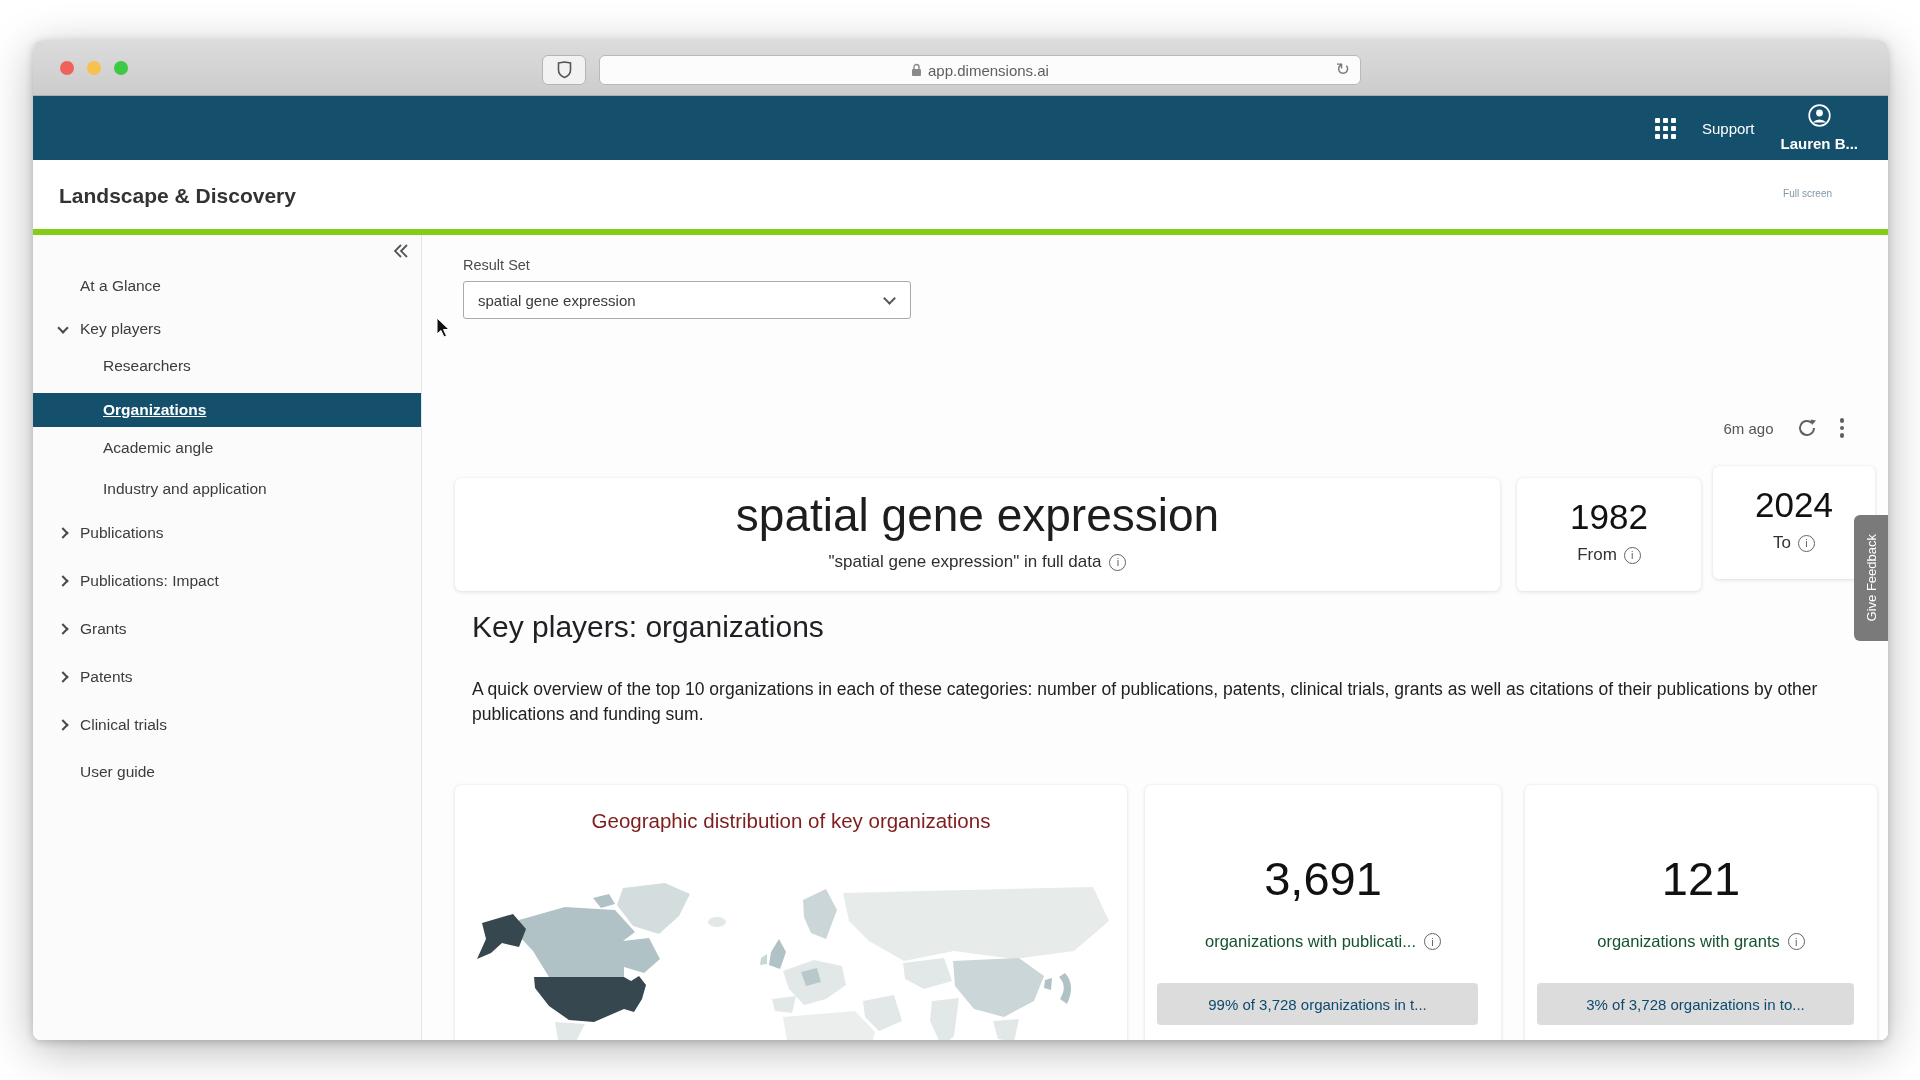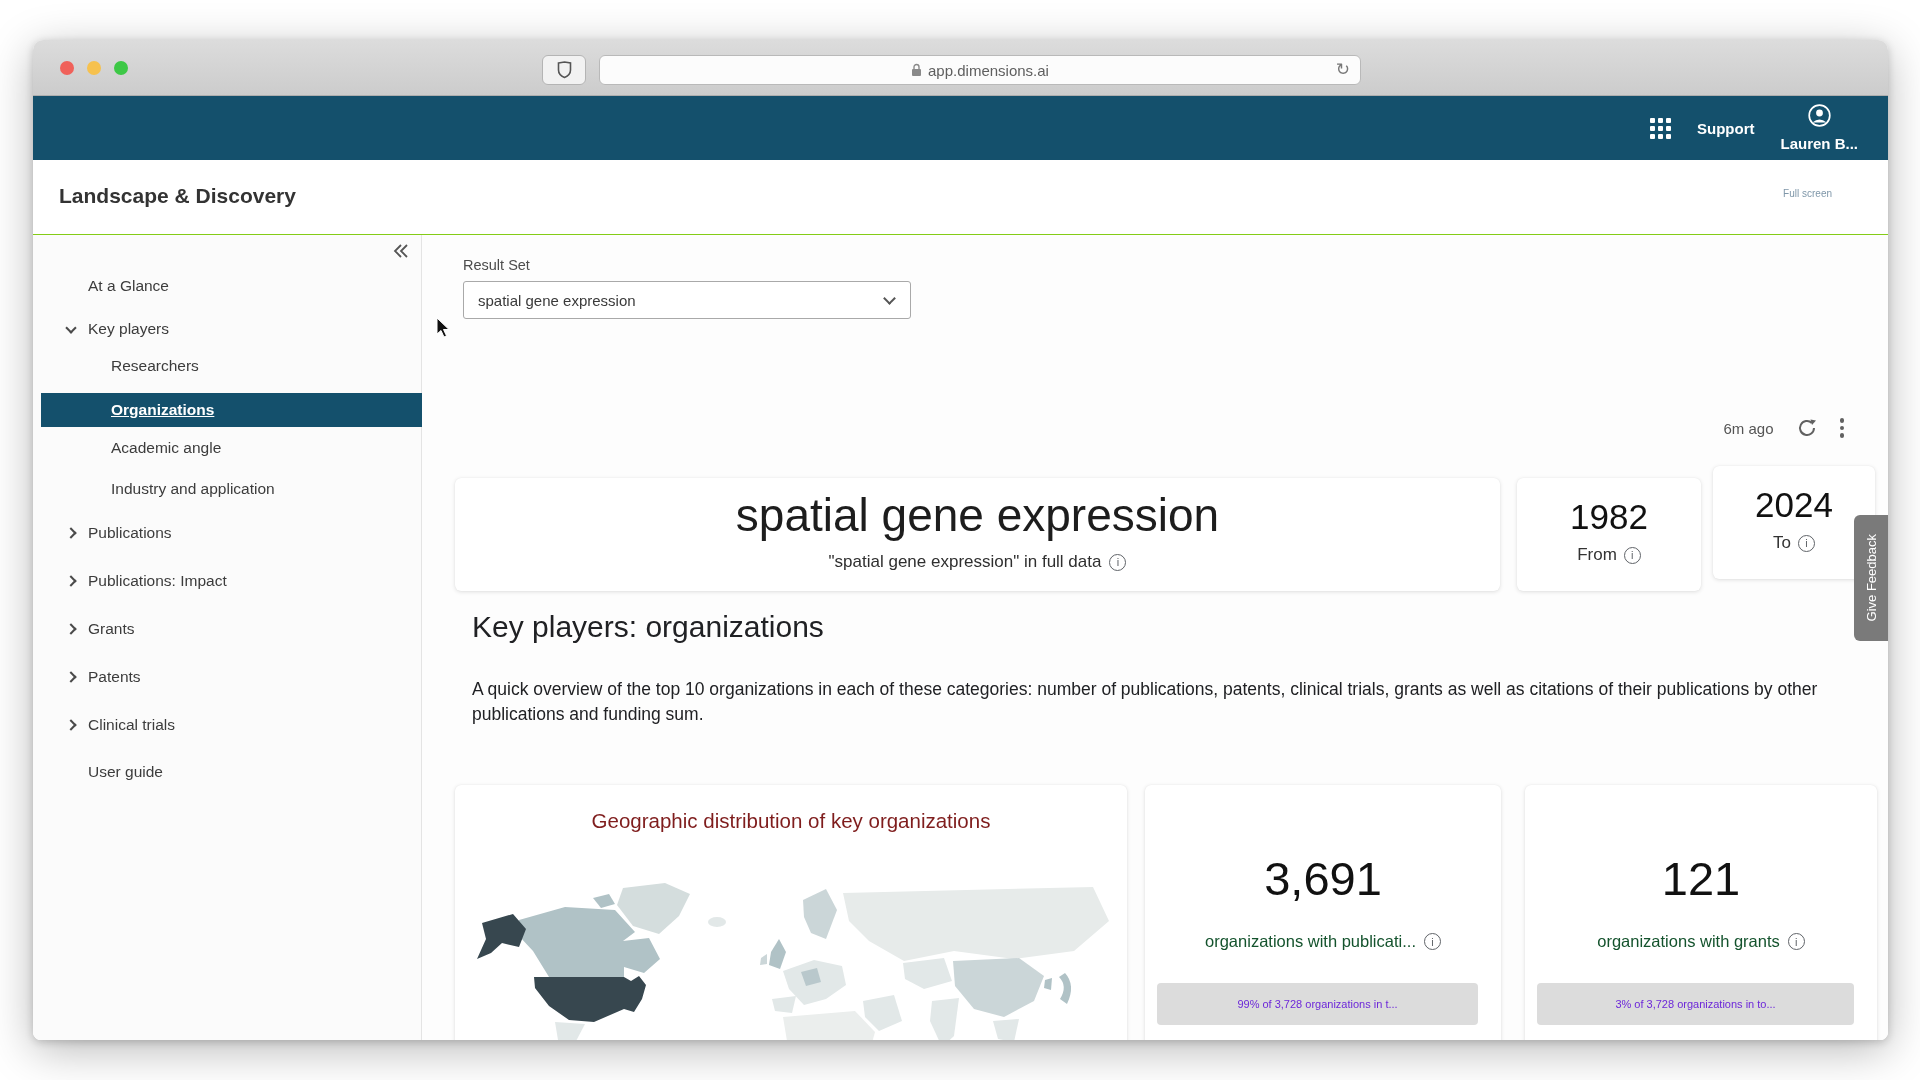--- a/index.html
+++ b/index.html
@@ -25,33 +25,33 @@
     font-size:15px;color:#5f5f5f;gap:6px;}
   .urlbar .reload{position:absolute;right:10px;top:3px;font-size:17px;color:#777;}
 
   
   .appbar{position:relative;height:64px;background:#14506c;display:flex;align-items:center;padding:0 30px 0 22px;}
   .brand{display:flex;align-items:center;gap:10px;}
   .brand-name{color:#fff;font-size:30px;font-weight:500;letter-spacing:.2px;}
   .appbar-right{margin-left:auto;display:flex;align-items:center;gap:26px;}
   .grid-icon{display:grid;grid-template-columns:repeat(3,5px);grid-template-rows:repeat(3,5px);gap:3px;}
   .grid-icon i{width:5px;height:5px;background:#fff;border-radius:1px;}
-  .appbar-link{color:#fff;font-size:15px;font-weight:700;}
+  .appbar-link{color:#fff;font-size:15px;font-weight:400;}
   .user{display:flex;align-items:center;gap:8px;color:#fff;font-size:15px;font-weight:600;flex-direction:column;}
 
   
-  .titlebar{position:relative;height:75px;background:#fff;border-bottom:1px solid #84cc16;}
+  .titlebar{position:relative;height:75px;background:#fff;border-bottom:6px solid #84cc16;}
   .page-title{position:absolute;left:26px;top:24px;font-size:21px;font-weight:700;color:#333;}
   .fullscreen{position:absolute;right:56px;top:28px;font-size:10px;color:#7f97a9;}
 
   
   .body{position:relative;display:flex;height:864px;background:#fdfdfd;}
   .sidebar{position:relative;width:389px;background:#fbfbfb;border-right:1px solid #e4e4e4;flex-shrink:0;}
   .collapse{position:absolute;right:10px;top:6px;width:20px;height:20px;}
-  .sb-item{position:absolute;left:8px;width:100%;font-size:15.5px;color:#3c3c3c;display:flex;align-items:center;}
+  .sb-item{position:absolute;left:0;width:100%;font-size:15.5px;color:#3c3c3c;display:flex;align-items:center;}
   .sb-item .lbl{margin-left:47px;}
   .sb-item.child .lbl{margin-left:70px;}
   .chev{position:absolute;left:26px;width:8px;height:8px;border-right:2px solid #4a4a4a;border-bottom:2px solid #4a4a4a;}
   .chev.right{transform:rotate(-45deg);}
   .chev.down{transform:rotate(45deg);margin-top:-3px;}
   .sb-0{top:42px;} .sb-1{top:85px;} .sb-2{top:122px;}
   .sb-3{top:158px;height:34px;background:#14506c;}
   .sb-3 .lbl{color:#fff;text-decoration:underline;font-weight:600;}
   .sb-4{top:204px;} .sb-5{top:245px;} .sb-6{top:289px;} .sb-7{top:337px;}
   .sb-8{top:385px;} .sb-9{top:433px;} .sb-10{top:481px;} .sb-11{top:528px;}
@@ -92,21 +92,21 @@
   .map-card{position:absolute;left:33px;top:550px;width:672px;height:470px;overflow:hidden;}
   .map-title{text-align:center;margin-top:24px;font-size:20.5px;color:#7f1d1d;}
   .map-svg{position:absolute;left:18px;top:95px;}
 
   .stat-card{position:absolute;top:550px;width:356px;height:470px;text-align:center;overflow:hidden;}
   .stat-1{left:723px;}
   .stat-2{left:1103px;width:352px;}
   .stat-num{font-size:47px;color:#111;margin-top:66px;font-weight:400;}
   .stat-lbl{font-size:16.5px;color:#14532d;margin-top:26px;display:flex;justify-content:center;align-items:center;gap:8px;}
   .stat-pill{position:absolute;left:12px;right:23px;top:198px;height:42px;background:#dcdcdc;border-radius:4px;
-    display:flex;align-items:center;justify-content:center;font-size:11px;color:#6d28d9;}
+    display:flex;align-items:center;justify-content:center;font-size:15px;color:#0c4a6e;}
 
   .info{display:inline-flex;width:17px;height:17px;border:1.6px solid #5f6368;border-radius:50%;
     align-items:center;justify-content:center;font-size:11px;color:#5f6368;flex-shrink:0;}
   .info::after{content:"i";}
 </style>
 </head>
 <body>
 
 <div class="canvas">
   <div class="window">

